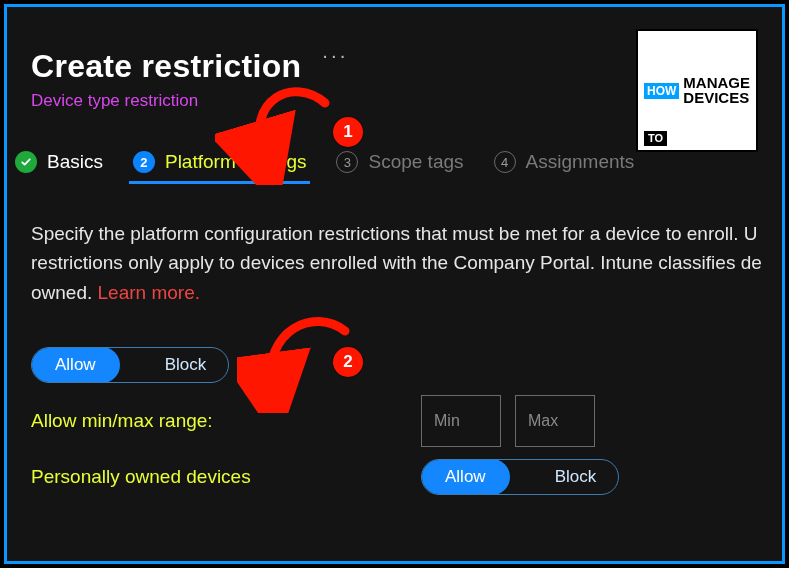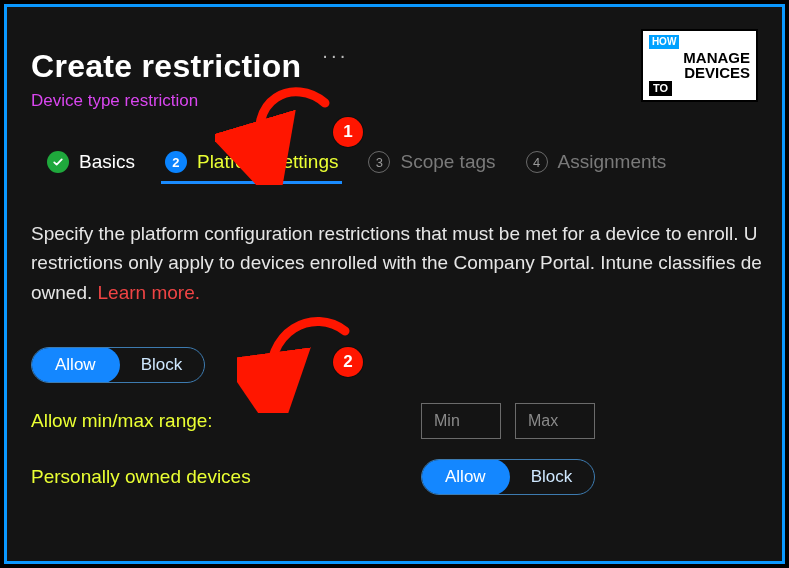--- a/index.html
+++ b/index.html
@@ -42,21 +42,21 @@
   .subtitle {
     color: #d946ef;
     font-size: 17px;
     margin-top: 6px;
     font-weight: 400;
   }
   .tabs {
     display: flex;
     align-items: center;
     gap: 30px;
-    padding: 34px 24px 0 40px;
+    padding: 34px 24px 0 8px;
   }
   .tab {
     display: flex;
     align-items: center;
     gap: 10px;
     font-size: 19px;
     color: #7a7a7a;
     cursor: pointer;
     padding-bottom: 10px;
     position: relative;
@@ -125,38 +125,39 @@
     align-items: stretch;
   }
   .pill {
     padding: 0 22px;
     display: flex;
     align-items: center;
     font-size: 17px;
     color: #cfe8ff;
     cursor: pointer;
     background: transparent;
+    margin-left: 24px;
   }
   .pill.selected {
     background: #1487ff;
     color: #ffffff;
     border-radius: 22px;
     margin: -1px;
     padding: 0 24px;
     font-weight: 500;
   }
   .range-inputs { display: flex; gap: 14px; }
   .txt {
     background: transparent;
     border: 1px solid #6b6b6b;
     color: #15803d;
     font-size: 16px;
     padding: 7px 12px;
     width: 80px;
-    height: 36px;
+    height: 52px;
     outline: none;
     font-family: inherit;
   }
   .txt::placeholder { color: #8a8a8a; }
   
   .anno-badge {
     position: absolute;
     width: 30px; height: 30px;
     background: #ff1600;
     border-radius: 50%;
@@ -176,42 +177,43 @@
     border: 2px solid #000;
     padding: 4px 6px;
     display: flex;
     align-items: center;
     gap: 4px;
     z-index: 60;
   }
   .wm .how {
     background: #00a1ff;
     color: #fff;
-    font-size: 10px;
+    font-size: 12px;
     font-weight: 900;
     padding: 2px 3px;
     line-height: 1;
     font-family: Arial, sans-serif;
+    margin-top: 48px;
   }
   .wm .to {
     background: #000;
     color: #fff;
     font-size: 11px;
     font-weight: 900;
     padding: 2px 4px;
     line-height: 1;
     margin-top: 30px;
   }
   .wm .md {
     color: #000;
     font-size: 15px;
     font-weight: 900;
     line-height: 0.95;
     font-family: Arial, sans-serif;
-    text-align: right;
+    text-align: left;
   }
   .wm .md span { display: block; }
 </style>
 </head>
 <body>
 
 <div class="frame">
 
   <div class="header">
     <span class="title">Create restriction</span>

